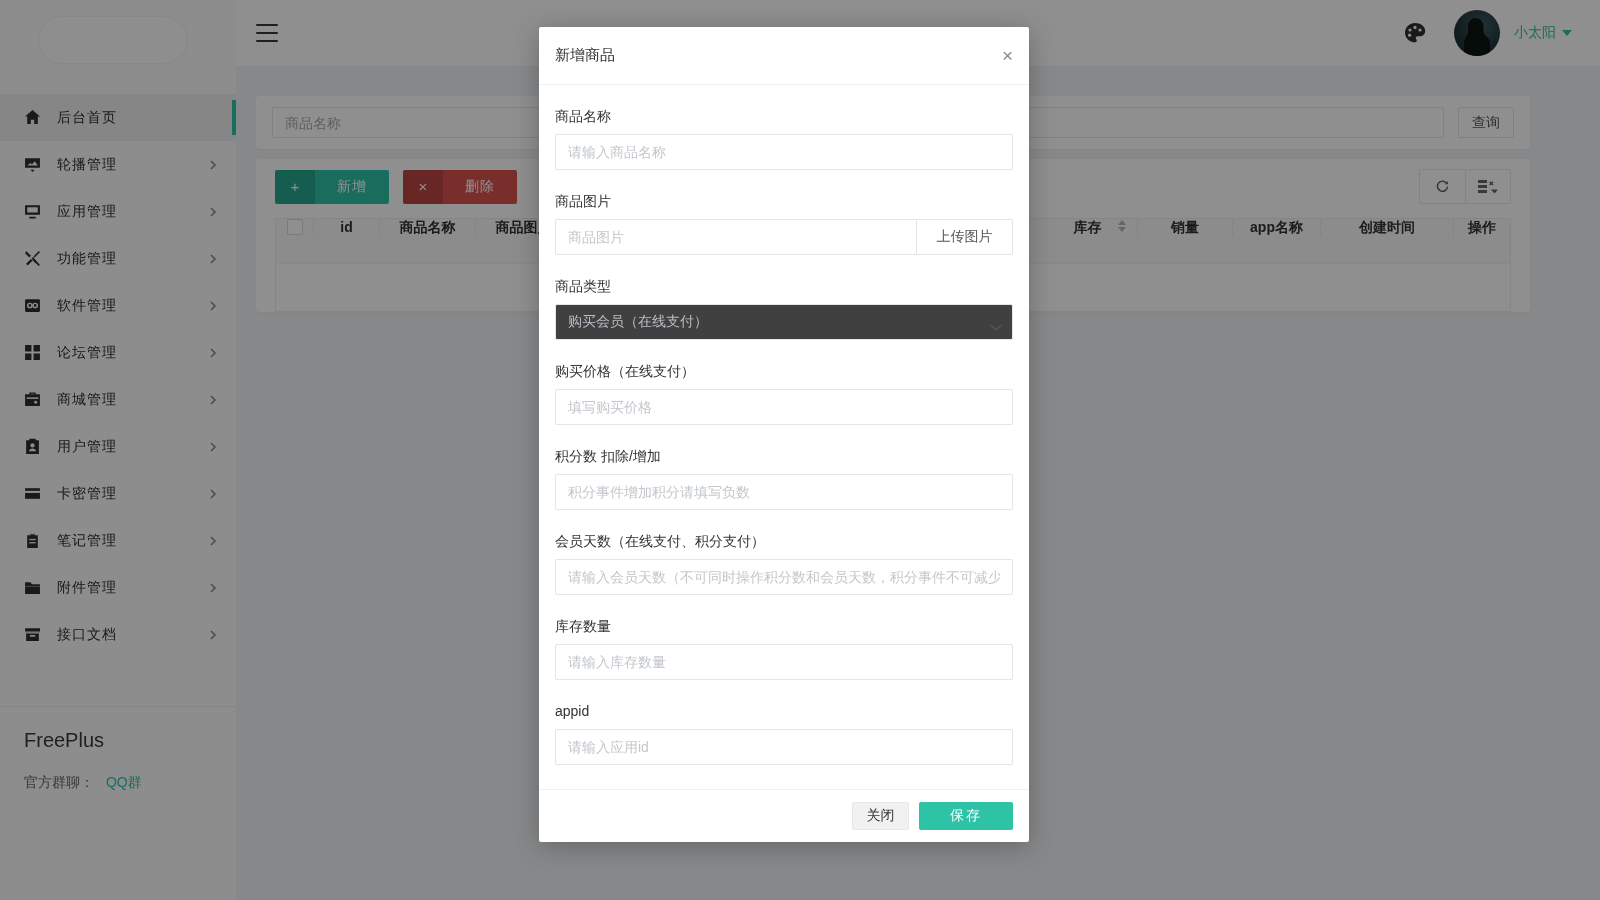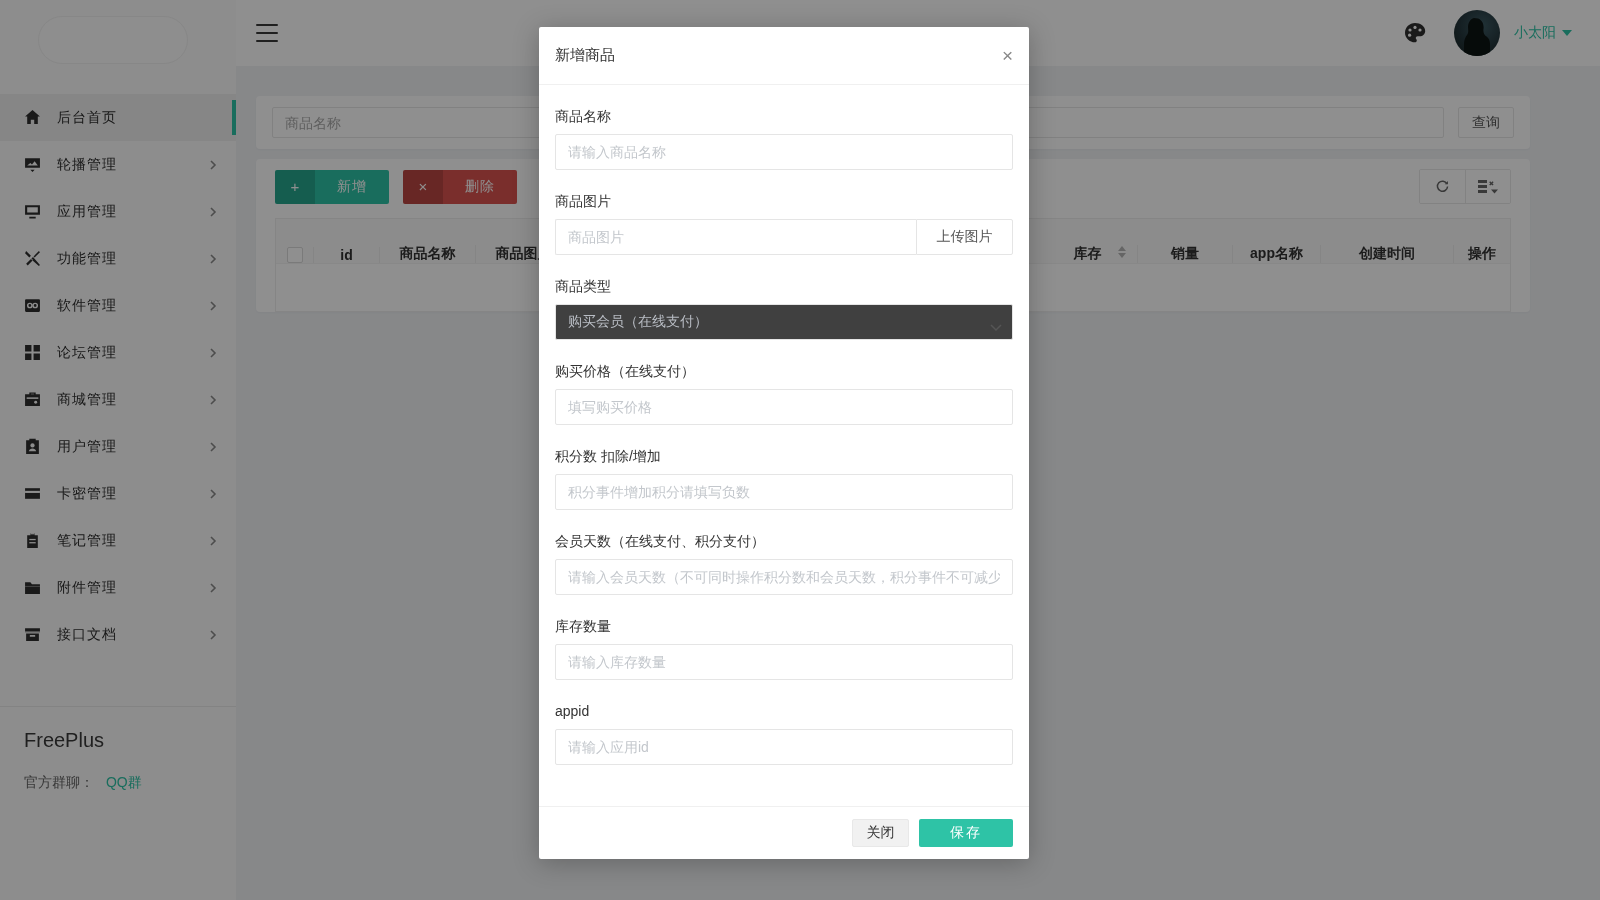--- a/index.html
+++ b/index.html
@@ -65,21 +65,21 @@
   .tb-btn .tx { padding:0 22px; display:flex; align-items:center; letter-spacing:1px; }
   .tb-add { background:var(--accent); }
   .tb-del { background:var(--danger); }
   .toolbar-spacer { flex:1; }
   .icon-group { display:flex; border:1px solid #e8e8e8; border-radius:2px; overflow:hidden; }
   .icon-btn { width:45px; height:33px; background:#fff; display:flex; align-items:center;
     justify-content:center; cursor:pointer; color:#666; }
   .icon-btn + .icon-btn { border-left:1px solid #e8e8e8; }
 
   .table { border:1px solid #eee; margin-bottom:19px; }
-  .t-head { display:flex; background:#fafafa; height:44px; align-items:flex-end; }
+  .t-head { display:flex; background:#fafafa; height:44px; align-items:flex-start; }
   .t-cell { display:flex; align-items:center; justify-content:center; font-size:14px;
     font-weight:bold; color:#333; border-right:1px solid #eee; position:relative; }
   .t-cell:last-child { border-right:none; }
   .c-check { width:38px; } .c-id { width:66px; } .c-name { width:96px; }
   .c-img { width:96px; } .c-spacer { flex:1; border-right:1px solid #eee; }
   .c-stock { width:100px; } .c-sales { width:95px; } .c-app { width:88px; }
   .c-created { width:133px; } .c-actions { width:56px; }
   .checkbox { width:16px; height:16px; border:1px solid #d9d9d9; border-radius:2px;
     background:#fff; cursor:pointer; }
   .sort-icon { position:absolute; right:9px; top:50%; margin-top:-8px; width:10px; }
@@ -92,21 +92,21 @@
   
   .backdrop { position:absolute; inset:0; background:rgba(0,0,0,.44); z-index:10; }
   .modal { position:absolute; left:539px; top:27px; width:490px; background:#fff;
     border-radius:2px; box-shadow:0 4px 26px rgba(0,0,0,.25); z-index:20; }
   .m-head { height:58px; display:flex; align-items:center; padding:0 16px;
     border-bottom:1px solid #f0f0f0; }
   .m-title { font-size:15px; color:#333; }
   .m-close { margin-left:auto; font-size:19px; color:#888; cursor:pointer; line-height:1; }
   .m-body { padding:21px 16px 24px; }
   .field { margin-bottom:21px; }
-  .field:last-child { margin-bottom:17px; }
+  .field:last-child { margin-bottom:0; }
   .f-label { font-size:14px; color:#333; height:20px; line-height:20px; margin-bottom:8px; }
   .f-input { width:100%; height:36px; border:1px solid #e5e5e5; border-radius:2px;
     padding:0 12px; font-size:14px; color:#333; outline:none; background:#fff; }
   .f-input::placeholder { color:#c3c7cc; }
   .f-group { display:flex; }
   .f-group .f-input { flex:1; border-right:none; border-radius:2px 0 0 2px; }
   .upload-btn { width:97px; height:36px; border:1px solid #e5e5e5; background:#fff;
     font-size:14px; color:#555; cursor:pointer; border-radius:0 2px 2px 0; }
   .f-select { width:100%; height:36px; border:1px solid #e5e5e5; border-radius:2px;
     padding:0 30px 0 12px; display:flex; align-items:center; cursor:pointer;

